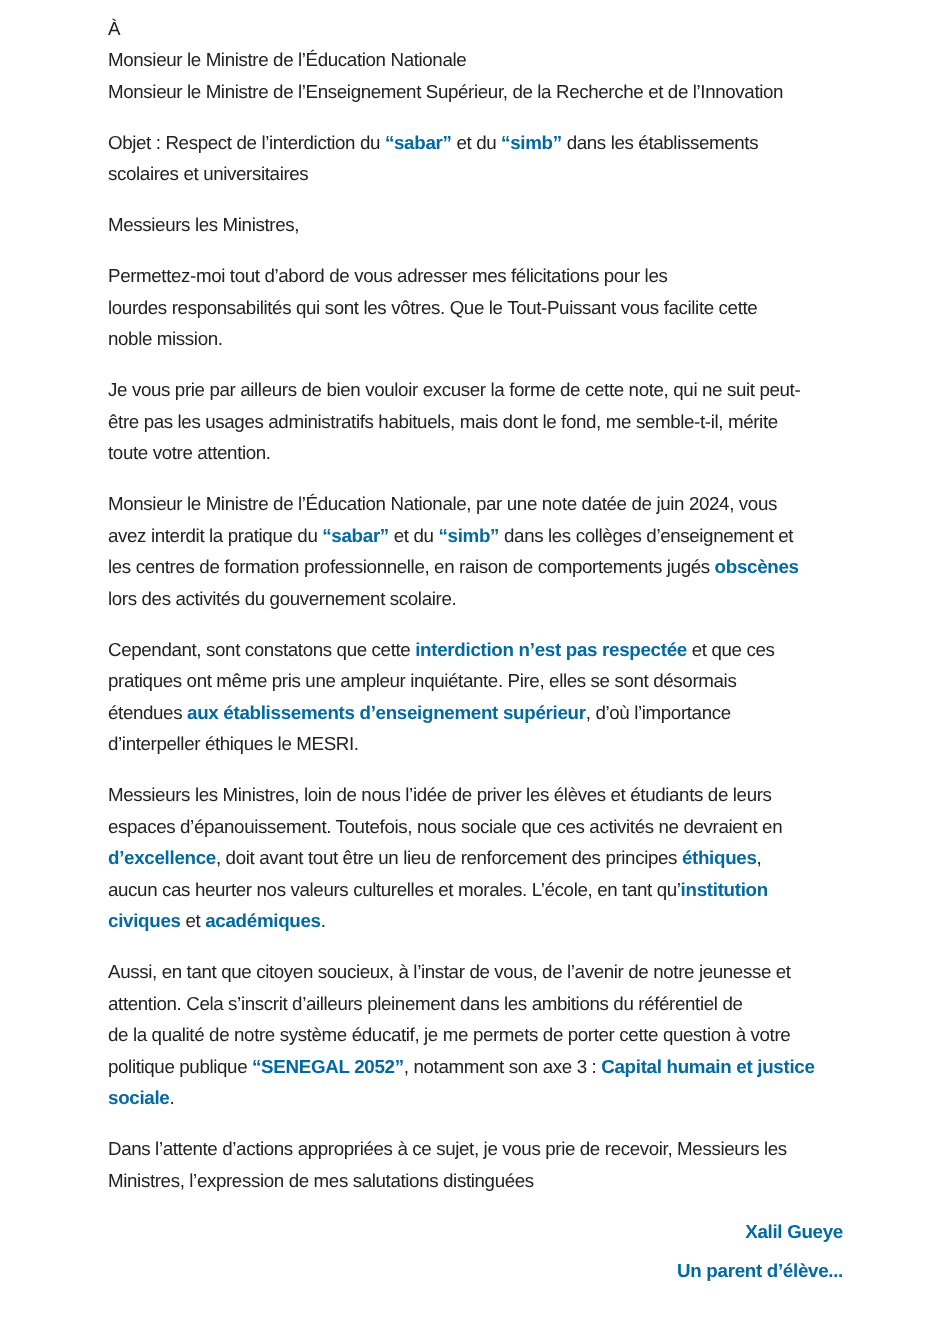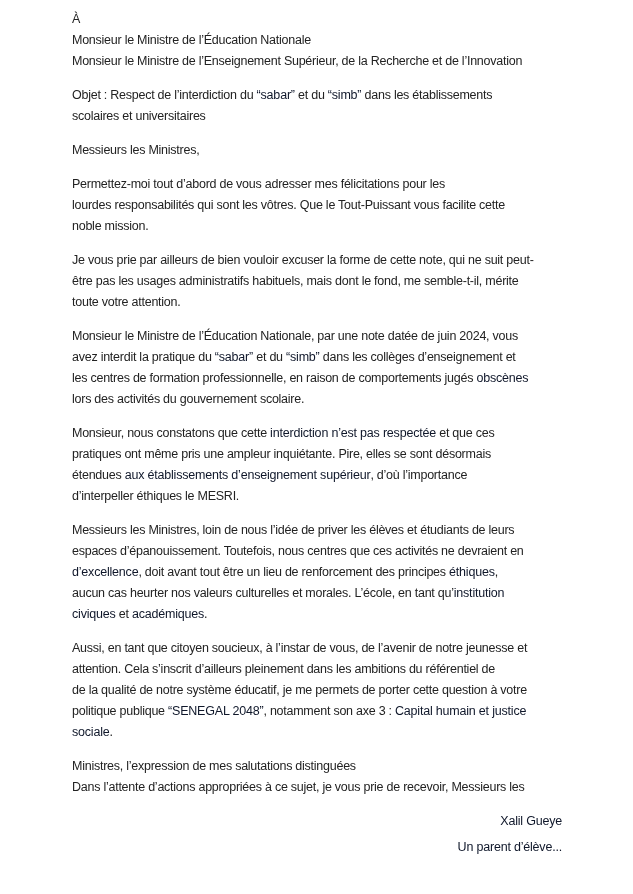--- a/index.html
+++ b/index.html
@@ -27,22 +27,22 @@
     white-space: nowrap;
     font-size: 12.5px;
     line-height: 21px;
     letter-spacing: -0.25px;
     color: #222222;
   }
   .align-right .line {
     text-align: right;
   }
   .run-bold {
-    font-weight: normal;
-    color: #0f172a;
+    font-weight: bold;
+    color: #0369a1;
     letter-spacing: -0.2px;
   }
 </style>
 </head>
 <body>
 
 <main class="letter" id="letter-root">
     <div class="block">
       <div class="line"><span class="run">À</span></div>
       <div class="line"><span class="run">Monsieur le Ministre de l’Éducation Nationale</span></div>
@@ -65,42 +65,42 @@
       <div class="line"><span class="run">être pas les usages administratifs habituels, mais dont le fond, me semble-t-il, mérite</span></div>
       <div class="line"><span class="run">toute votre attention.</span></div>
     </div>
     <div class="block">
       <div class="line"><span class="run">Monsieur le Ministre de l’Éducation Nationale, par une note datée de juin 2024, vous</span></div>
       <div class="line"><span class="run">avez interdit la pratique du </span><span class="run-bold">“sabar”</span><span class="run"> et du </span><span class="run-bold">“simb”</span><span class="run"> dans les collèges d’enseignement et</span></div>
       <div class="line"><span class="run">les centres de formation professionnelle, en raison de comportements jugés </span><span class="run-bold">obscènes</span></div>
       <div class="line"><span class="run">lors des activités du gouvernement scolaire.</span></div>
     </div>
     <div class="block">
-      <div class="line"><span class="run">Monsieur, nous constatons que cette </span><span class="run-bold">interdiction n’est pas respectée</span><span class="run"> et que ces</span></div>
+      <div class="line"><span class="run">Cependant, sont constatons que cette </span><span class="run-bold">interdiction n’est pas respectée</span><span class="run"> et que ces</span></div>
       <div class="line"><span class="run">pratiques ont même pris une ampleur inquiétante. Pire, elles se sont désormais</span></div>
       <div class="line"><span class="run">étendues </span><span class="run-bold">aux établissements d’enseignement supérieur</span><span class="run">, d’où l’importance</span></div>
       <div class="line"><span class="run">d’interpeller éthiques le MESRI.</span></div>
     </div>
     <div class="block">
       <div class="line"><span class="run">Messieurs les Ministres, loin de nous l’idée de priver les élèves et étudiants de leurs</span></div>
-      <div class="line"><span class="run">espaces d’épanouissement. Toutefois, nous centres que ces activités ne devraient en</span></div>
+      <div class="line"><span class="run">espaces d’épanouissement. Toutefois, nous sociale que ces activités ne devraient en</span></div>
       <div class="line"><span class="run-bold">d’excellence</span><span class="run">, doit avant tout être un lieu de renforcement des principes </span><span class="run-bold">éthiques</span><span class="run">,</span></div>
       <div class="line"><span class="run">aucun cas heurter nos valeurs culturelles et morales. L’école, en tant qu’</span><span class="run-bold">institution</span></div>
       <div class="line"><span class="run-bold">civiques</span><span class="run"> et </span><span class="run-bold">académiques</span><span class="run">.</span></div>
     </div>
     <div class="block">
       <div class="line"><span class="run">Aussi, en tant que citoyen soucieux, à l’instar de vous, de l’avenir de notre jeunesse et</span></div>
       <div class="line"><span class="run">attention. Cela s’inscrit d’ailleurs pleinement dans les ambitions du référentiel de</span></div>
       <div class="line"><span class="run">de la qualité de notre système éducatif, je me permets de porter cette question à votre</span></div>
-      <div class="line"><span class="run">politique publique </span><span class="run-bold">“SENEGAL 2048”</span><span class="run">, notamment son axe 3 : </span><span class="run-bold">Capital humain et justice</span></div>
+      <div class="line"><span class="run">politique publique </span><span class="run-bold">“SENEGAL 2052”</span><span class="run">, notamment son axe 3 : </span><span class="run-bold">Capital humain et justice</span></div>
       <div class="line"><span class="run-bold">sociale</span><span class="run">.</span></div>
     </div>
     <div class="block">
+      <div class="line"><span class="run">Dans l’attente d’actions appropriées à ce sujet, je vous prie de recevoir, Messieurs les</span></div>
       <div class="line"><span class="run">Ministres, l’expression de mes salutations distinguées</span></div>
-      <div class="line"><span class="run">Dans l’attente d’actions appropriées à ce sujet, je vous prie de recevoir, Messieurs les</span></div>
     </div>
     <div class="block align-right tight">
       <div class="line"><span class="run-bold">Xalil Gueye</span></div>
     </div>
     <div class="block align-right">
       <div class="line"><span class="run-bold">Un parent d’élève...</span></div>
     </div>
   </main>
 
 </body></html>

